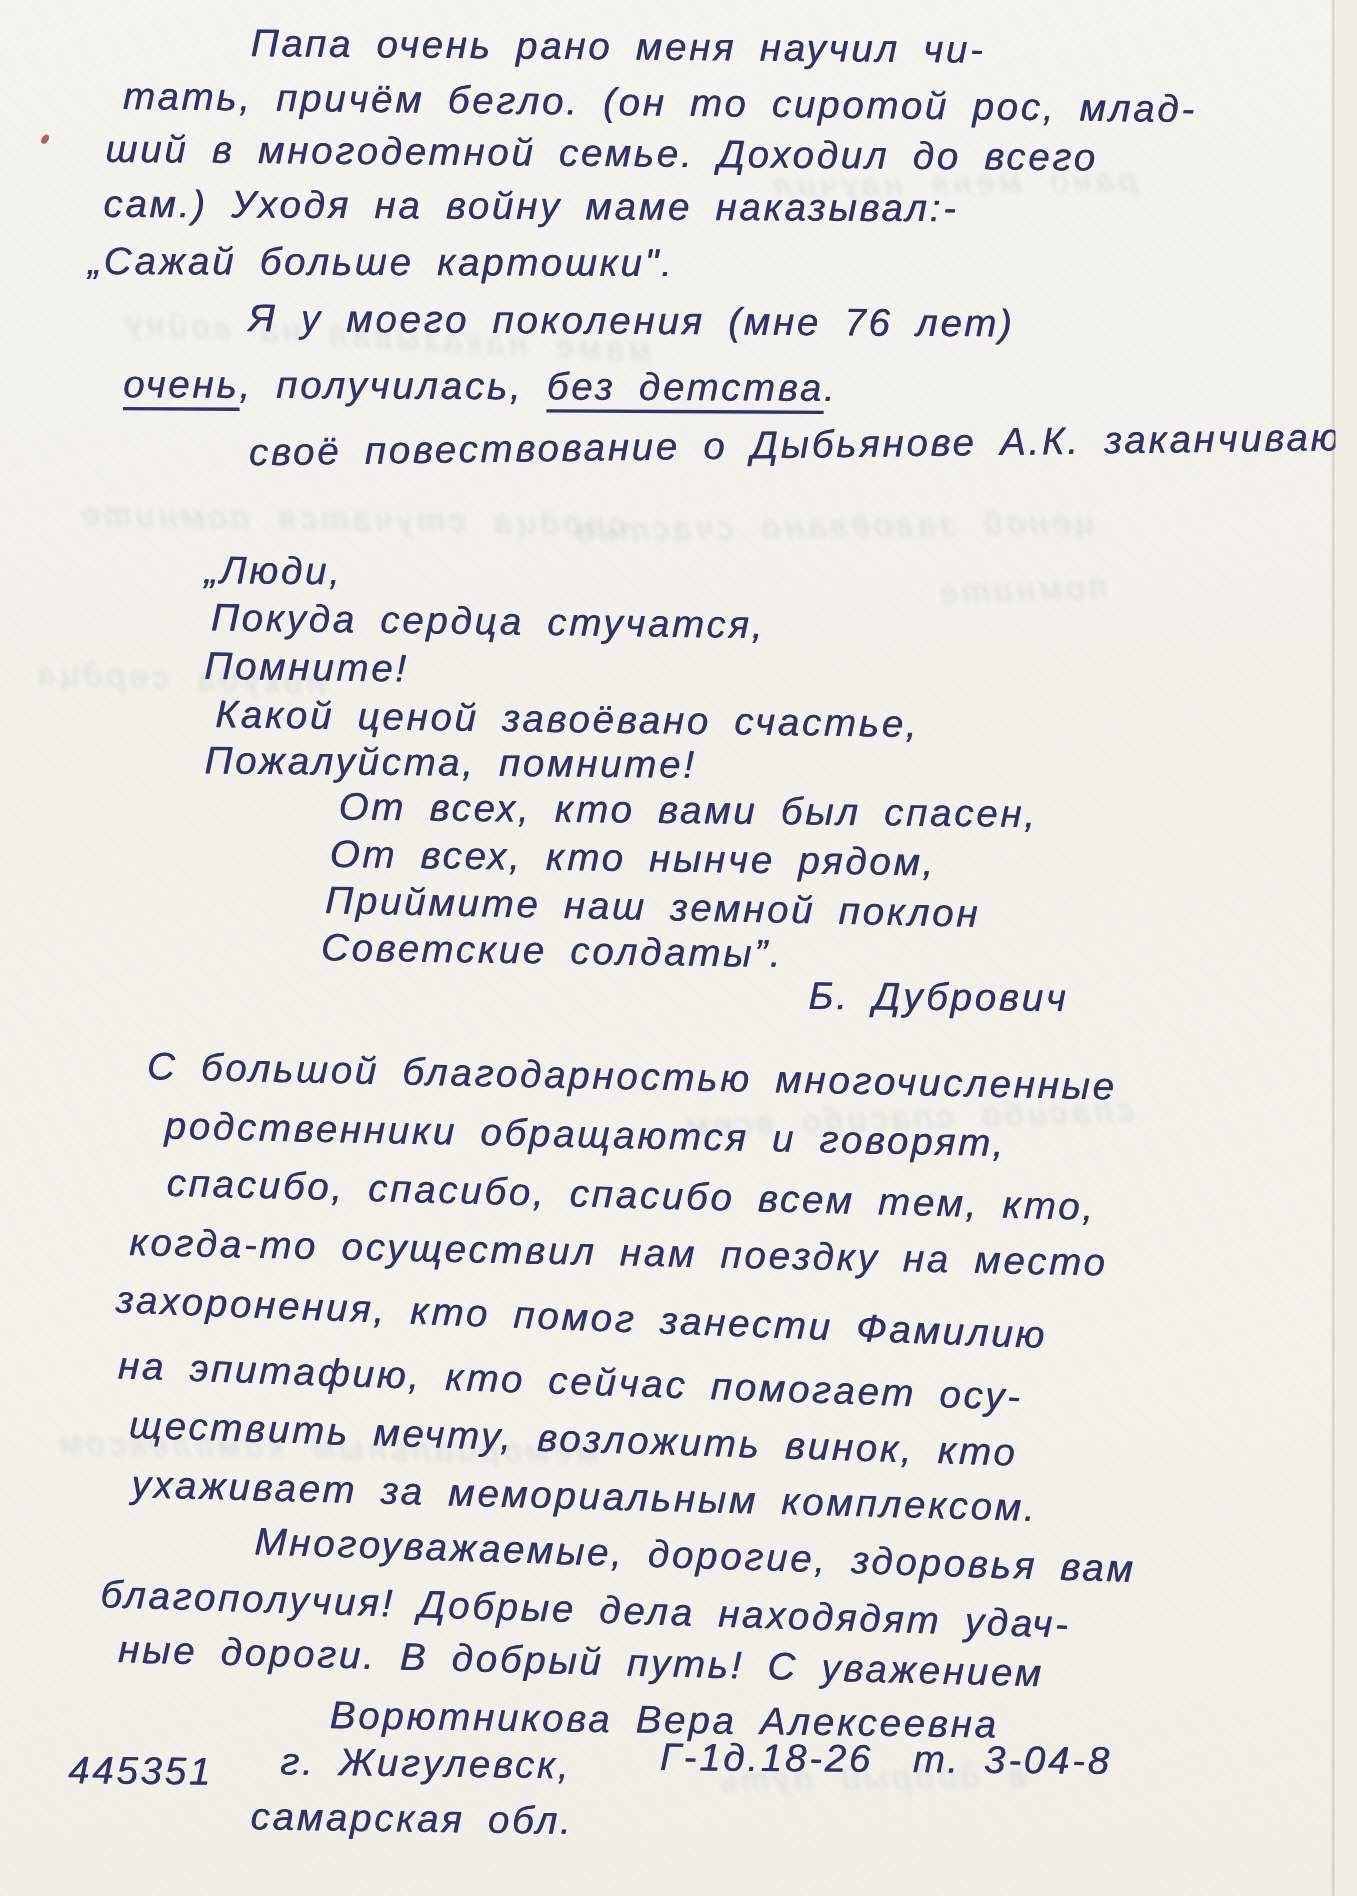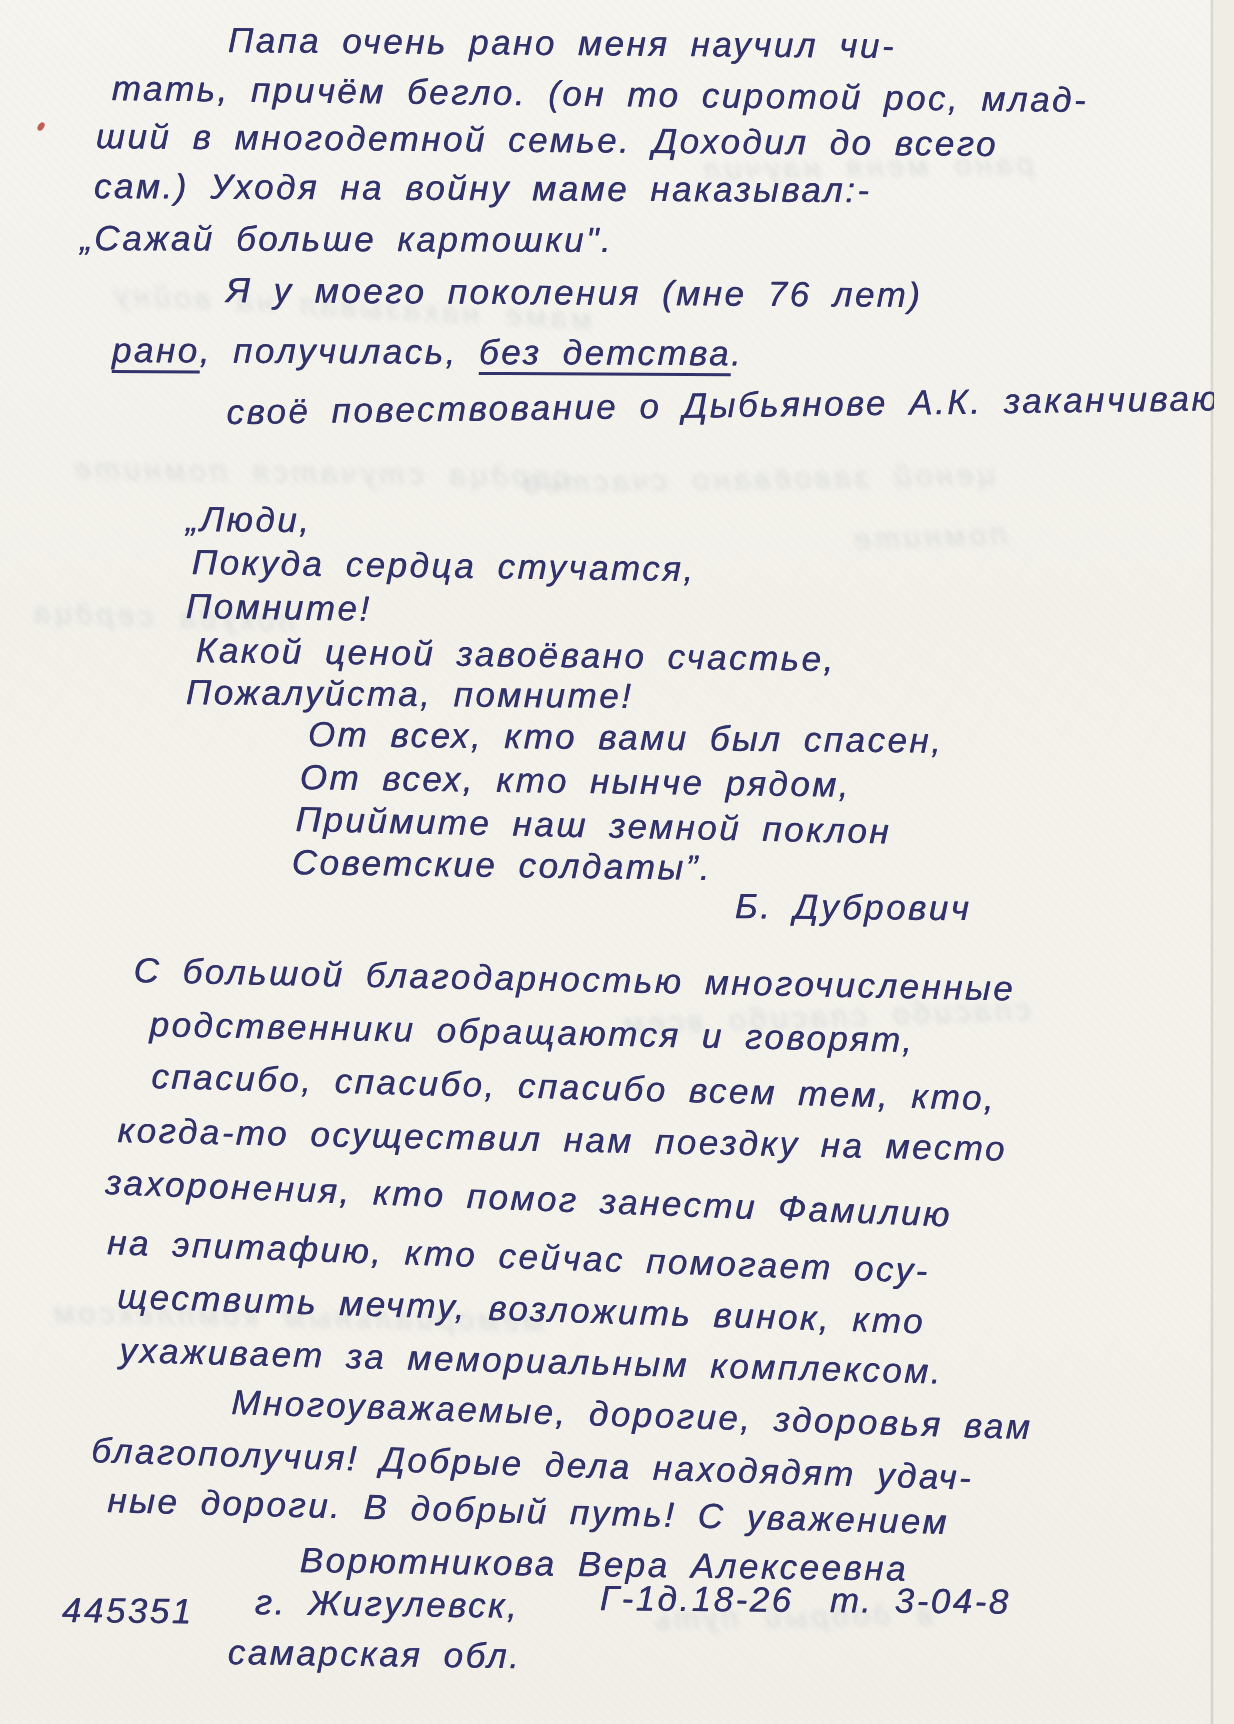--- a/index.html
+++ b/index.html
@@ -70,21 +70,21 @@
       <div class="ghost" style="left: 50px; top: 1300px; transform: scaleX(-1) rotate(-1deg);">мемориальным комплексом</div>
       <div class="ghost" style="left: 650px; top: 1600px; transform: scaleX(-1) rotate(1deg);">в добрый путь</div>
     </div>
   <div>
       <div class="hw-line" style="left: 228px; top: 18px; transform: rotate(0.5deg);">Папа очень рано меня научил чи-</div>
       <div class="hw-line" style="left: 112px; top: 66px; transform: rotate(0.7deg);">тать, причём бегло. (он то сиротой рос, млад-</div>
       <div class="hw-line" style="left: 96px; top: 114px; transform: rotate(0.5deg);">ший в многодетной семье. Доходил до всего</div>
       <div class="hw-line" style="left: 94px; top: 164px; transform: rotate(0.3deg);">сам.) Уходя на войну маме наказывал:-</div>
       <div class="hw-line" style="left: 80px; top: 216px; transform: rotate(0.2deg);">„Сажай больше картошки".</div>
       <div class="hw-line" style="left: 226px; top: 268px; transform: rotate(0.4deg);">Я у моего поколения (мне 76 лет)</div>
-      <div class="hw-line" style="left: 112px; top: 328px; transform: rotate(0.3deg);"><span class="u">рано</span>, получилась, <span class="u">без детства</span>.</div>
+      <div class="hw-line" style="left: 112px; top: 328px; transform: rotate(0.3deg);"><span class="u">очень</span>, получилась, <span class="u">без детства</span>.</div>
       <div class="hw-line" style="left: 226px; top: 390px; transform: rotate(-0.8deg);">своё повествование о Дыбьянове А.К. заканчиваю</div>
       <div class="hw-line" style="left: 186px; top: 497px; transform: rotate(0.5deg);">„Люди,</div>
       <div class="hw-line" style="left: 192px; top: 540px; transform: rotate(0.8deg);">Покуда сердца стучатся,</div>
       <div class="hw-line" style="left: 186px; top: 584px; transform: rotate(0.8deg);">Помните!</div>
       <div class="hw-line" style="left: 196px; top: 628px; transform: rotate(0.8deg);">Какой ценой завоёвано счастье,</div>
       <div class="hw-line" style="left: 186px; top: 670px; transform: rotate(0.5deg);">Пожалуйста, помните!</div>
       <div class="hw-line" style="left: 308px; top: 712px; transform: rotate(0.6deg);">От всех, кто вами был спасен,</div>
       <div class="hw-line" style="left: 300px; top: 755px; transform: rotate(0.8deg);">От всех, кто нынче рядом,</div>
       <div class="hw-line" style="left: 296px; top: 797px; transform: rotate(1.2deg);">Приймите наш земной поклон</div>
       <div class="hw-line" style="left: 292px; top: 840px; transform: rotate(0.8deg);">Советские солдаты”.</div>

